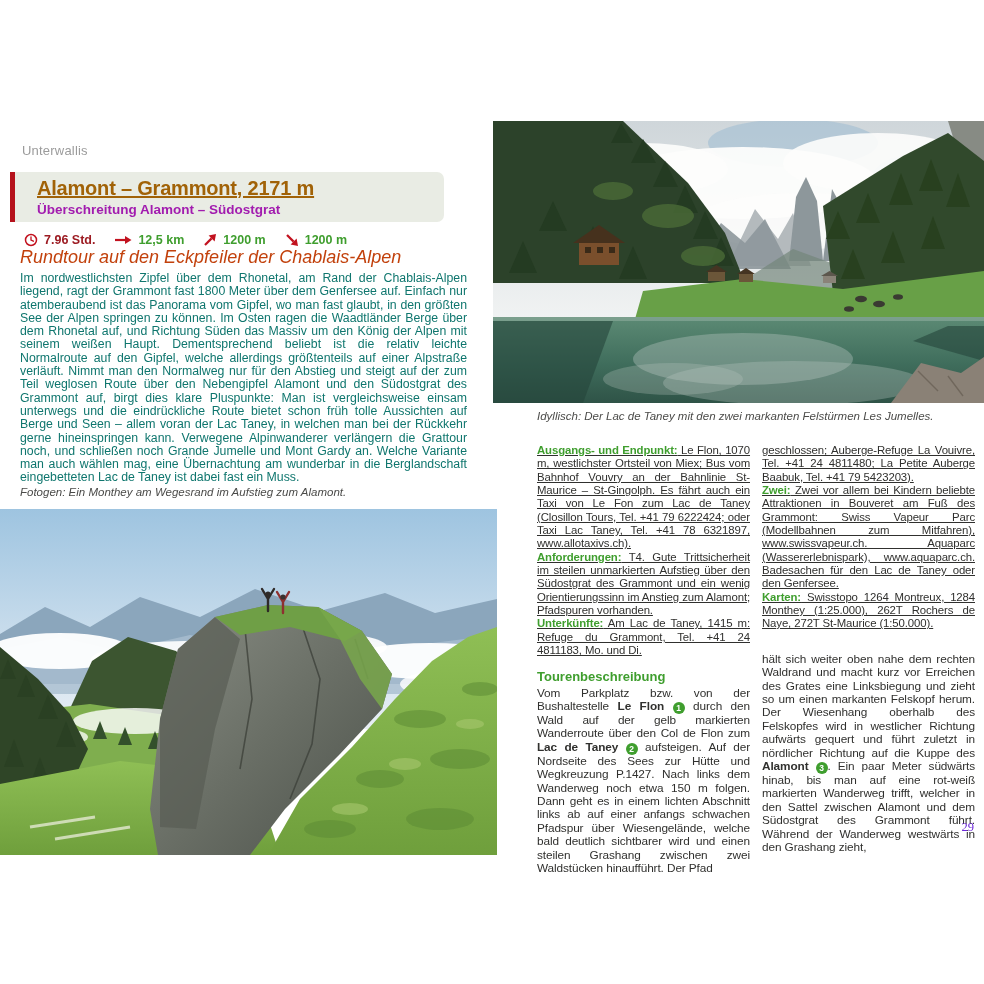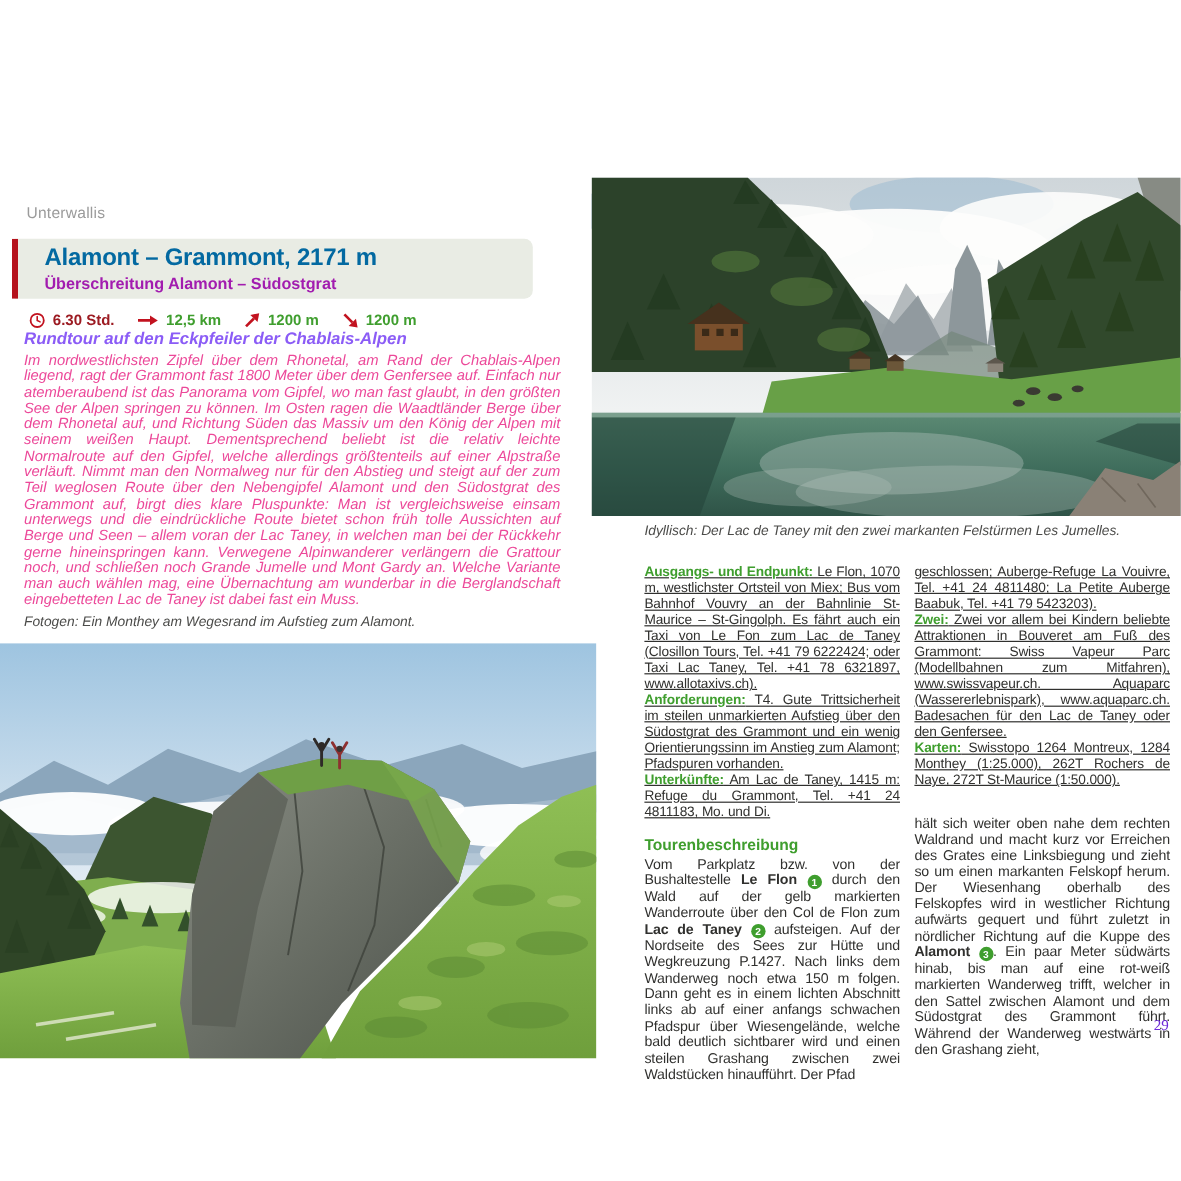--- a/index.html
+++ b/index.html
@@ -1,39 +1,39 @@
 <!DOCTYPE html>
 <html><head>
 <meta charset="utf-8">
 <style>
   html,body{margin:0;padding:0;background:#ffffff;}
   #page{
     position:relative;width:984px;height:944px;background:#ffffff;overflow:hidden;
-    font-family:"Liberation Sans",sans-serif;color:#2f2f2d;margin-top:27px;
+    font-family:"Liberation Sans",sans-serif;color:#2f2f2d;
   }
   .abs{position:absolute;}
   
   .region{left:22px;top:143px;font-size:13px;color:#9b9b9b;letter-spacing:.2px;}
   
   .title-box{
     left:10px;top:172px;width:434px;height:50px;background:#e9ece4;
     border-left:5px solid #b5121c;border-radius:0 7px 7px 0;
     padding:5px 0 0 22px;box-sizing:border-box;
   }
-  .tb-title{font-size:20px;font-weight:bold;color:#0369a1;letter-spacing:-0.2px;}
+  .tb-title{font-size:20px;font-weight:bold;color:#a16207;letter-spacing:-0.2px;text-decoration:underline;}
   .tb-sub{font-size:13.5px;font-weight:bold;color:#a21caf;margin-top:2px;}
   
   .stats{left:24px;top:231px;display:flex;align-items:center;gap:19px;height:18px;}
   .stat{display:flex;align-items:center;gap:6px;font-size:12.5px;font-weight:bold;white-space:nowrap;}
   .stat .red-txt{color:#9c1b22;}
   .stat .grn-txt{color:#3f9e2e;}
   
   .intro{left:20px;top:247px;width:447px;}
-  .intro-h{font-size:14px;font-weight:bold;font-style:italic;color:#8b5cf6;margin:0 0 4px 0;}
-  .intro-p{font-size:12.3px;line-height:13.3px;font-style:italic;color:#ec4899;text-align:justify;margin:0;}
+  .intro-h{font-size:18px;font-weight:normal;font-style:italic;color:#c2410c;margin:0 0 4px 0;}
+  .intro-p{font-size:12.3px;line-height:13.3px;color:#0f766e;text-align:justify;margin:0;}
   .caption{font-size:11.5px;font-style:italic;color:#4b4b49;}
   .cap-left{left:20px;top:486px;width:450px;}
   .cap-right{left:537px;top:410px;width:440px;}
   
   .photo-left{left:0;top:509px;width:497px;height:346px;}
   .photo-right{left:493px;top:121px;width:491px;height:282px;}
   .photo-left svg,.photo-right svg{display:block;}
   
   .col{width:213px;}
   .col1{left:537px;top:444px;}
@@ -61,21 +61,21 @@
     <div class="tb-title">Alamont – Grammont, 2171 m</div>
     <div class="tb-sub">Überschreitung Alamont – Südostgrat</div>
   </div>
 
   <div class="abs stats">
     <span class="stat">
       <svg width="14" height="14" viewBox="0 0 14 14">
         <circle cx="7" cy="7" r="5.5" fill="none" stroke="#c2121f" stroke-width="1.5"></circle>
         <path d="M7 3.8 L7 7 L9.4 8.2" fill="none" stroke="#c2121f" stroke-width="1.3" stroke-linecap="round"></path>
       </svg>
-      <span class="red-txt">6.30 Std.</span>
+      <span class="red-txt">7.96 Std.</span>
     </span>
     <span class="stat">
       <svg width="18" height="10" viewBox="0 0 18 10">
         <path d="M1 5 L12 5" stroke="#c2121f" stroke-width="2.2"></path>
         <path d="M11 1 L17.5 5 L11 9 Z" fill="#c2121f"></path>
       </svg>
       <span class="grn-txt">12,5 km</span>
     </span>
     <span class="stat">
       <svg width="14" height="14" viewBox="0 0 14 14">

